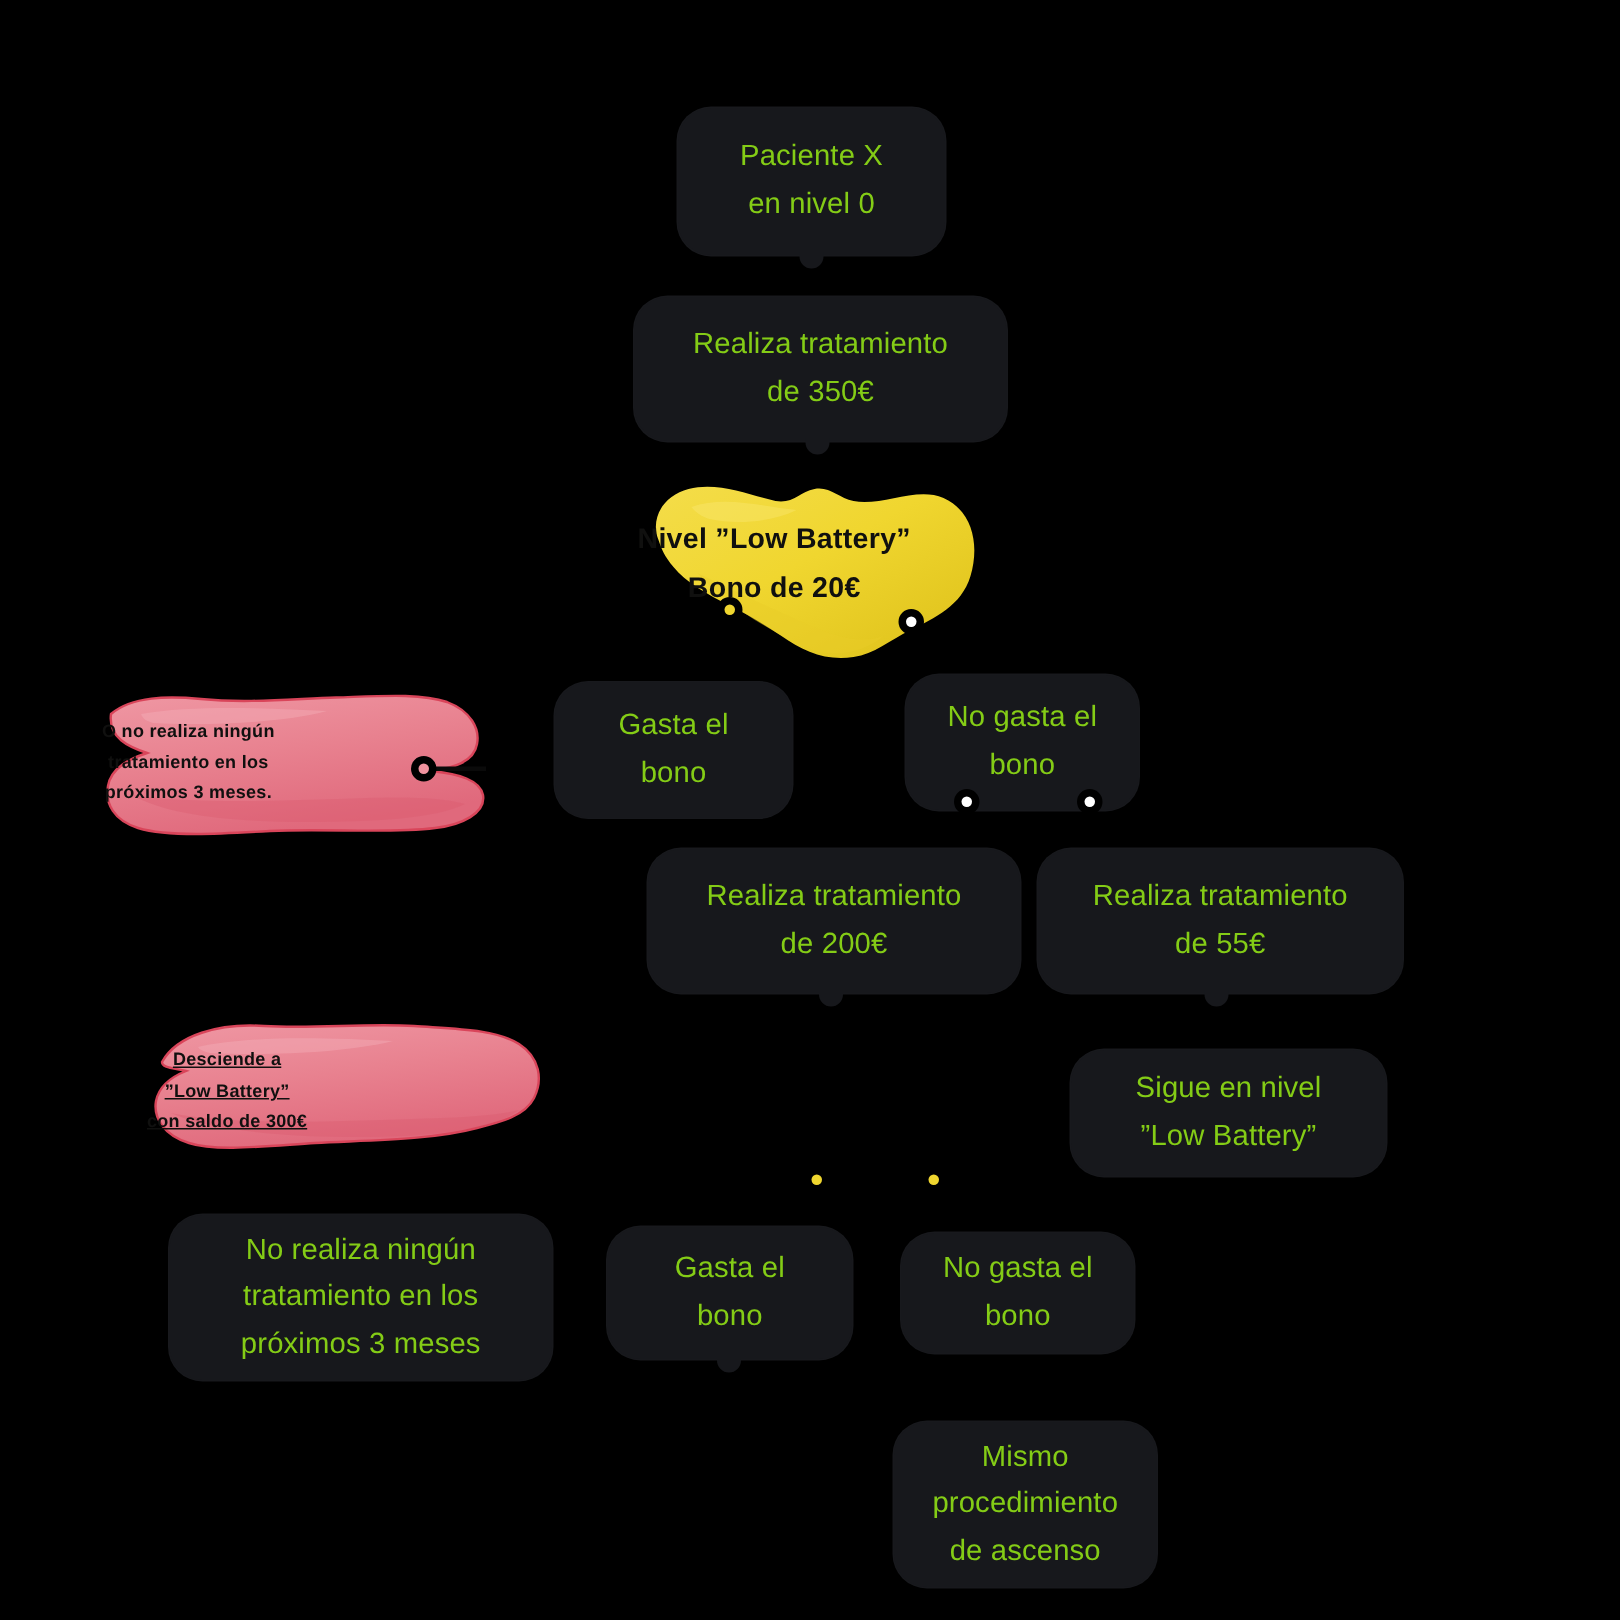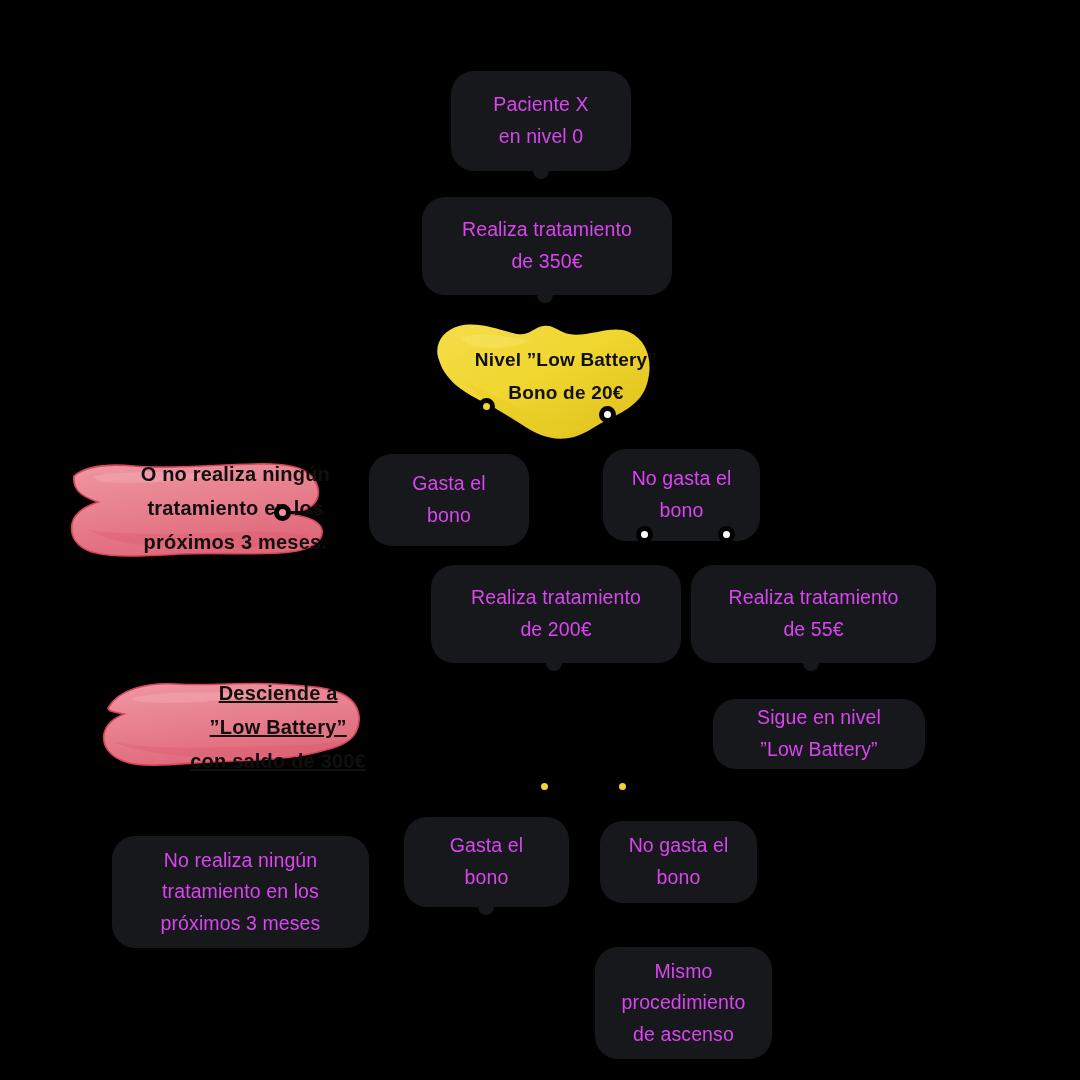--- a/index.html
+++ b/index.html
@@ -18,57 +18,57 @@
 
   
   .node {
     position: absolute;
     box-sizing: border-box;
     display: flex;
     align-items: center;
     justify-content: center;
     text-align: center;
     background: #17181c;
-    color: #d946ef;
+    color: #84cc16;
     border-radius: 22px;
     font-size: 19.5px;
     line-height: 1.62;
     letter-spacing: 0.1px;
     padding: 10px 14px;
     font-weight: 400;
     white-space: pre-line;
     box-shadow: 0 0 0 1px rgba(24,25,29,1);
   }
   .node span.txt { display: block; }
 
   
   .blob {
     position: absolute;
     display: flex;
     align-items: center;
-    justify-content: flex-end;
+    justify-content: flex-start;
     text-align: center;
     color: #10100f;
     font-weight: 700;
     font-size: 19px;
     line-height: 1.72;
     white-space: pre-line;
     letter-spacing: 0.2px;
   }
   .blob .blobart {
     position: absolute;
     inset: 0;
     z-index: 0;
   }
   .blob .txt {
     position: relative;
     z-index: 2;
     display: block;
   }
-  .blob.small { font-size: 20px; line-height: 1.7; }
+  .blob.small { font-size: 12px; line-height: 1.7; }
 
   
   .dot {
     position: absolute;
     width: 17px;
     height: 17px;
     border-radius: 50%;
     background: #000000;
     border: 4px solid #000;
     box-sizing: border-box;
@@ -217,26 +217,26 @@
         M34,26 C70,18 122,20 164,22 C132,30 78,32 42,30 C38,29 35,28 34,26 Z"></path>
     </svg>
     <span class="txt">Desciende a
 ”Low Battery”
 con saldo de 300€</span>
   </div>
 
   <div class="dot onyellow" style="left:536px; top:778px;"></div>
   <div class="dot onyellow" style="left:614px; top:778px;"></div>
 
-  <div class="node" style="left:714px; top:700px; width:210px; height:68px;">
+  <div class="node" style="left:714px; top:700px; width:210px; height:84px;">
     <span class="txt">Sigue en nivel
 ”Low Battery”</span>
   </div>
 
-  <div class="node" style="left:113px; top:810px; width:255px; height:110px;margin-top:27px;">
+  <div class="node" style="left:113px; top:810px; width:255px; height:110px;">
     <span class="txt">No realiza ningún
 tratamiento en los
 próximos 3 meses</span>
   </div>
 
   <div class="node" style="left:405px; top:818px; width:163px; height:88px;">
     <span class="txt">Gasta el
 bono</span>
   </div>
   <div class="nub" style="left:478px; top:904px;"></div>

